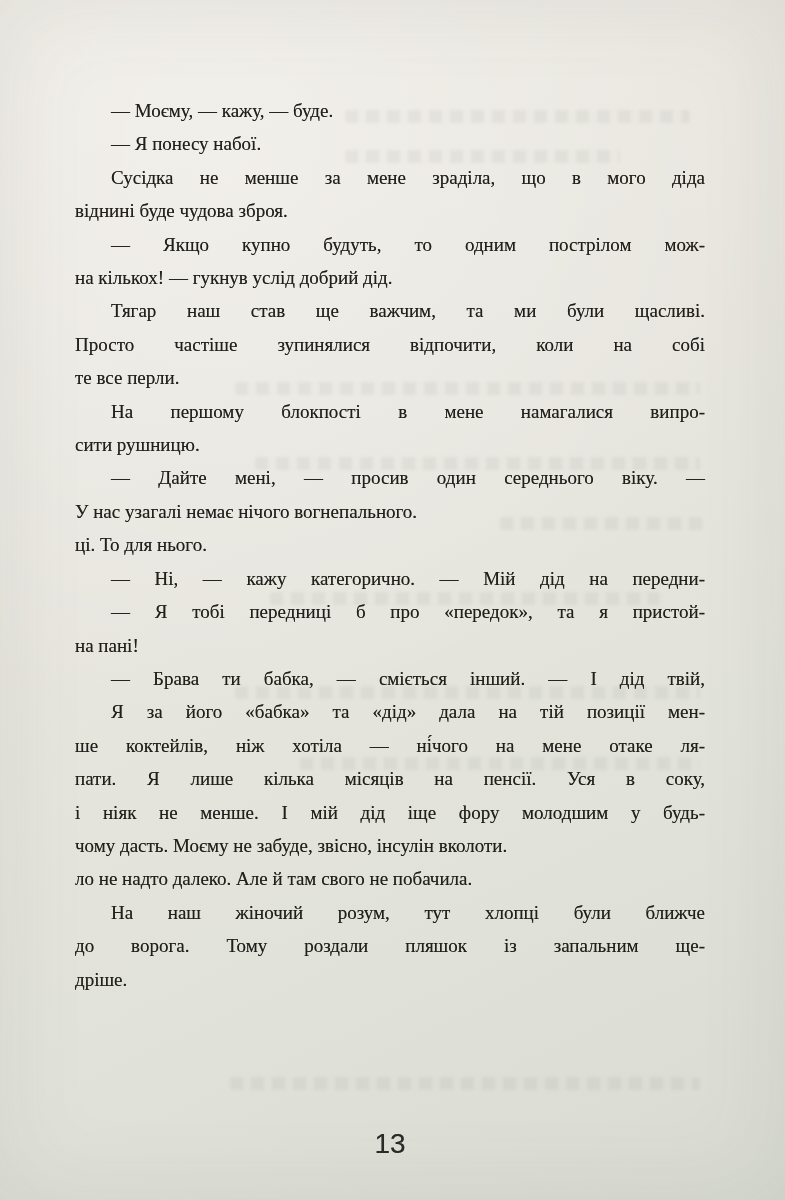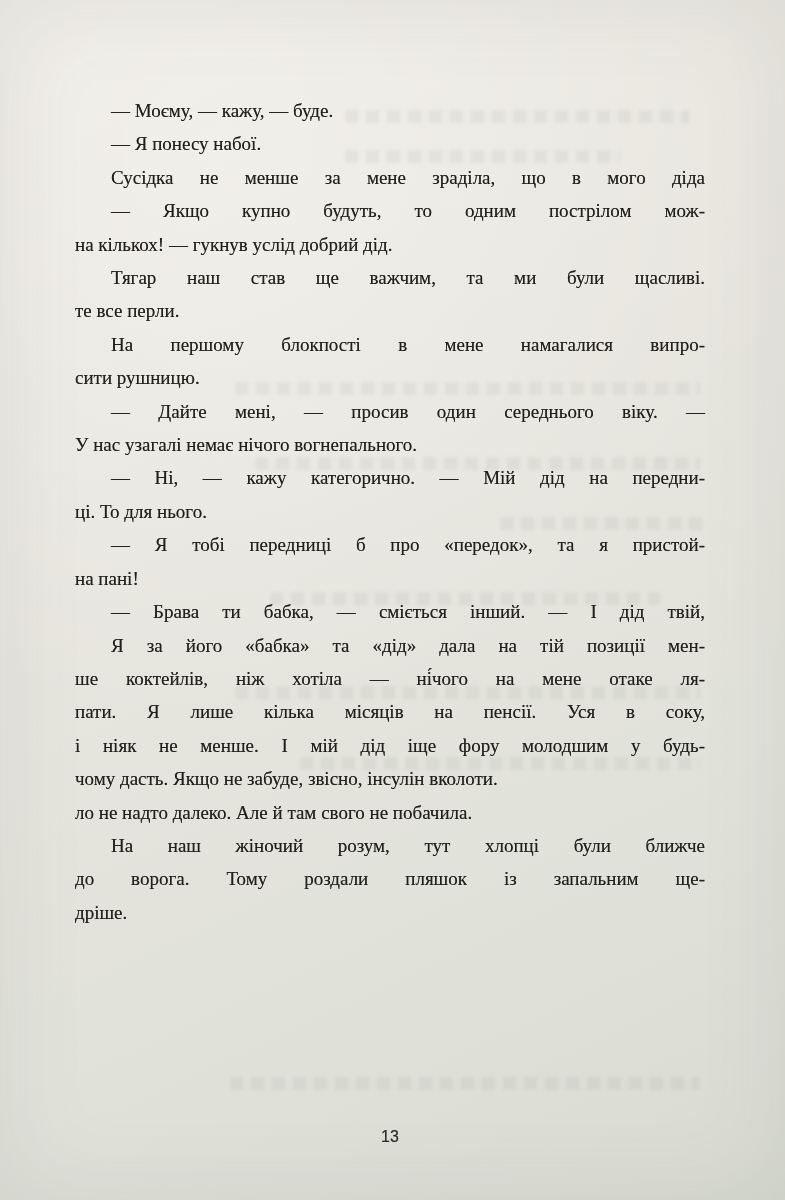--- a/index.html
+++ b/index.html
@@ -43,21 +43,21 @@
   }
   .line.first{
     text-indent:36px;
   }
   .page-number{
     position:absolute;
     left:75px; top:1128px;
     width:630px;
     text-align:center;
     font-family:"Liberation Sans", sans-serif;
-    font-size:16px;
+    font-size:28px;
     color:#2b2a26;
     text-shadow:0 0 0.5px rgba(43,42,38,0.5);
   }
   
   .ghost{
     position:absolute;
     height:13px;
     background:repeating-linear-gradient(90deg,
       rgba(138,146,139,0.20) 0px, rgba(138,146,139,0.20) 13px,
       rgba(138,146,139,0.02) 13px, rgba(138,146,139,0.02) 21px);
@@ -84,54 +84,56 @@
 
   <div class="text-block" id="text-block">
       <div class="para">
         <div class="line first last">— Моєму, — кажу, — буде.</div>
       </div>
       <div class="para">
         <div class="line first last">— Я понесу набої.</div>
       </div>
       <div class="para">
         <div class="line first">Сусідка не менше за мене зраділа, що в мого діда</div>
+        <div class="line last">віднині буде чудова зброя.</div>
       </div>
       <div class="para">
         <div class="line first">— Якщо купно будуть, то одним пострілом мож-</div>
         <div class="line last">на кількох! — гукнув услід добрий дід.</div>
       </div>
       <div class="para">
         <div class="line first">Тягар наш став ще важчим, та ми були щасливі.</div>
+        <div class="line">Просто частіше зупинялися відпочити, коли на собі</div>
         <div class="line last">те все перли.</div>
       </div>
       <div class="para">
         <div class="line first">На першому блокпості в мене намагалися випро-</div>
         <div class="line last">сити рушницю.</div>
       </div>
       <div class="para">
         <div class="line first">— Дайте мені, — просив один середнього віку. —</div>
         <div class="line last">У нас узагалі немає нічого вогнепального.</div>
       </div>
       <div class="para">
+        <div class="line last">ці. То для нього.</div>
         <div class="line first">— Ні, — кажу категорично. — Мій дід на передни-</div>
-        <div class="line last">ці. То для нього.</div>
       </div>
       <div class="para">
         <div class="line first">— Я тобі передниці б про «передок», та я пристой-</div>
         <div class="line last">на пані!</div>
       </div>
       <div class="para">
         <div class="line first">— Брава ти бабка, — сміється інший. — І дід твій,</div>
       </div>
       <div class="para">
         <div class="line first">Я за його «бабка» та «дід» дала на тій позиції мен-</div>
         <div class="line">ше коктейлів, ніж хотіла — ні́чого на мене отаке ля-</div>
         <div class="line">пати. Я лише кілька місяців на пенсії. Уся в соку,</div>
         <div class="line">і ніяк не менше. І мій дід іще фору молодшим у будь-</div>
-        <div class="line last">чому дасть. Якщо не забуде, звісно, інсулін вколоти.</div>
+        <div class="line last">чому дасть. Моєму не забуде, звісно, інсулін вколоти.</div>
       </div>
       <div class="para">
         <div class="line last">ло не надто далеко. Але й там свого не побачила.</div>
       </div>
       <div class="para">
         <div class="line first">На наш жіночий розум, тут хлопці були ближче</div>
         <div class="line">до ворога. Тому роздали пляшок із запальним ще-</div>
         <div class="line last">дріше.</div>
       </div>
     </div>

